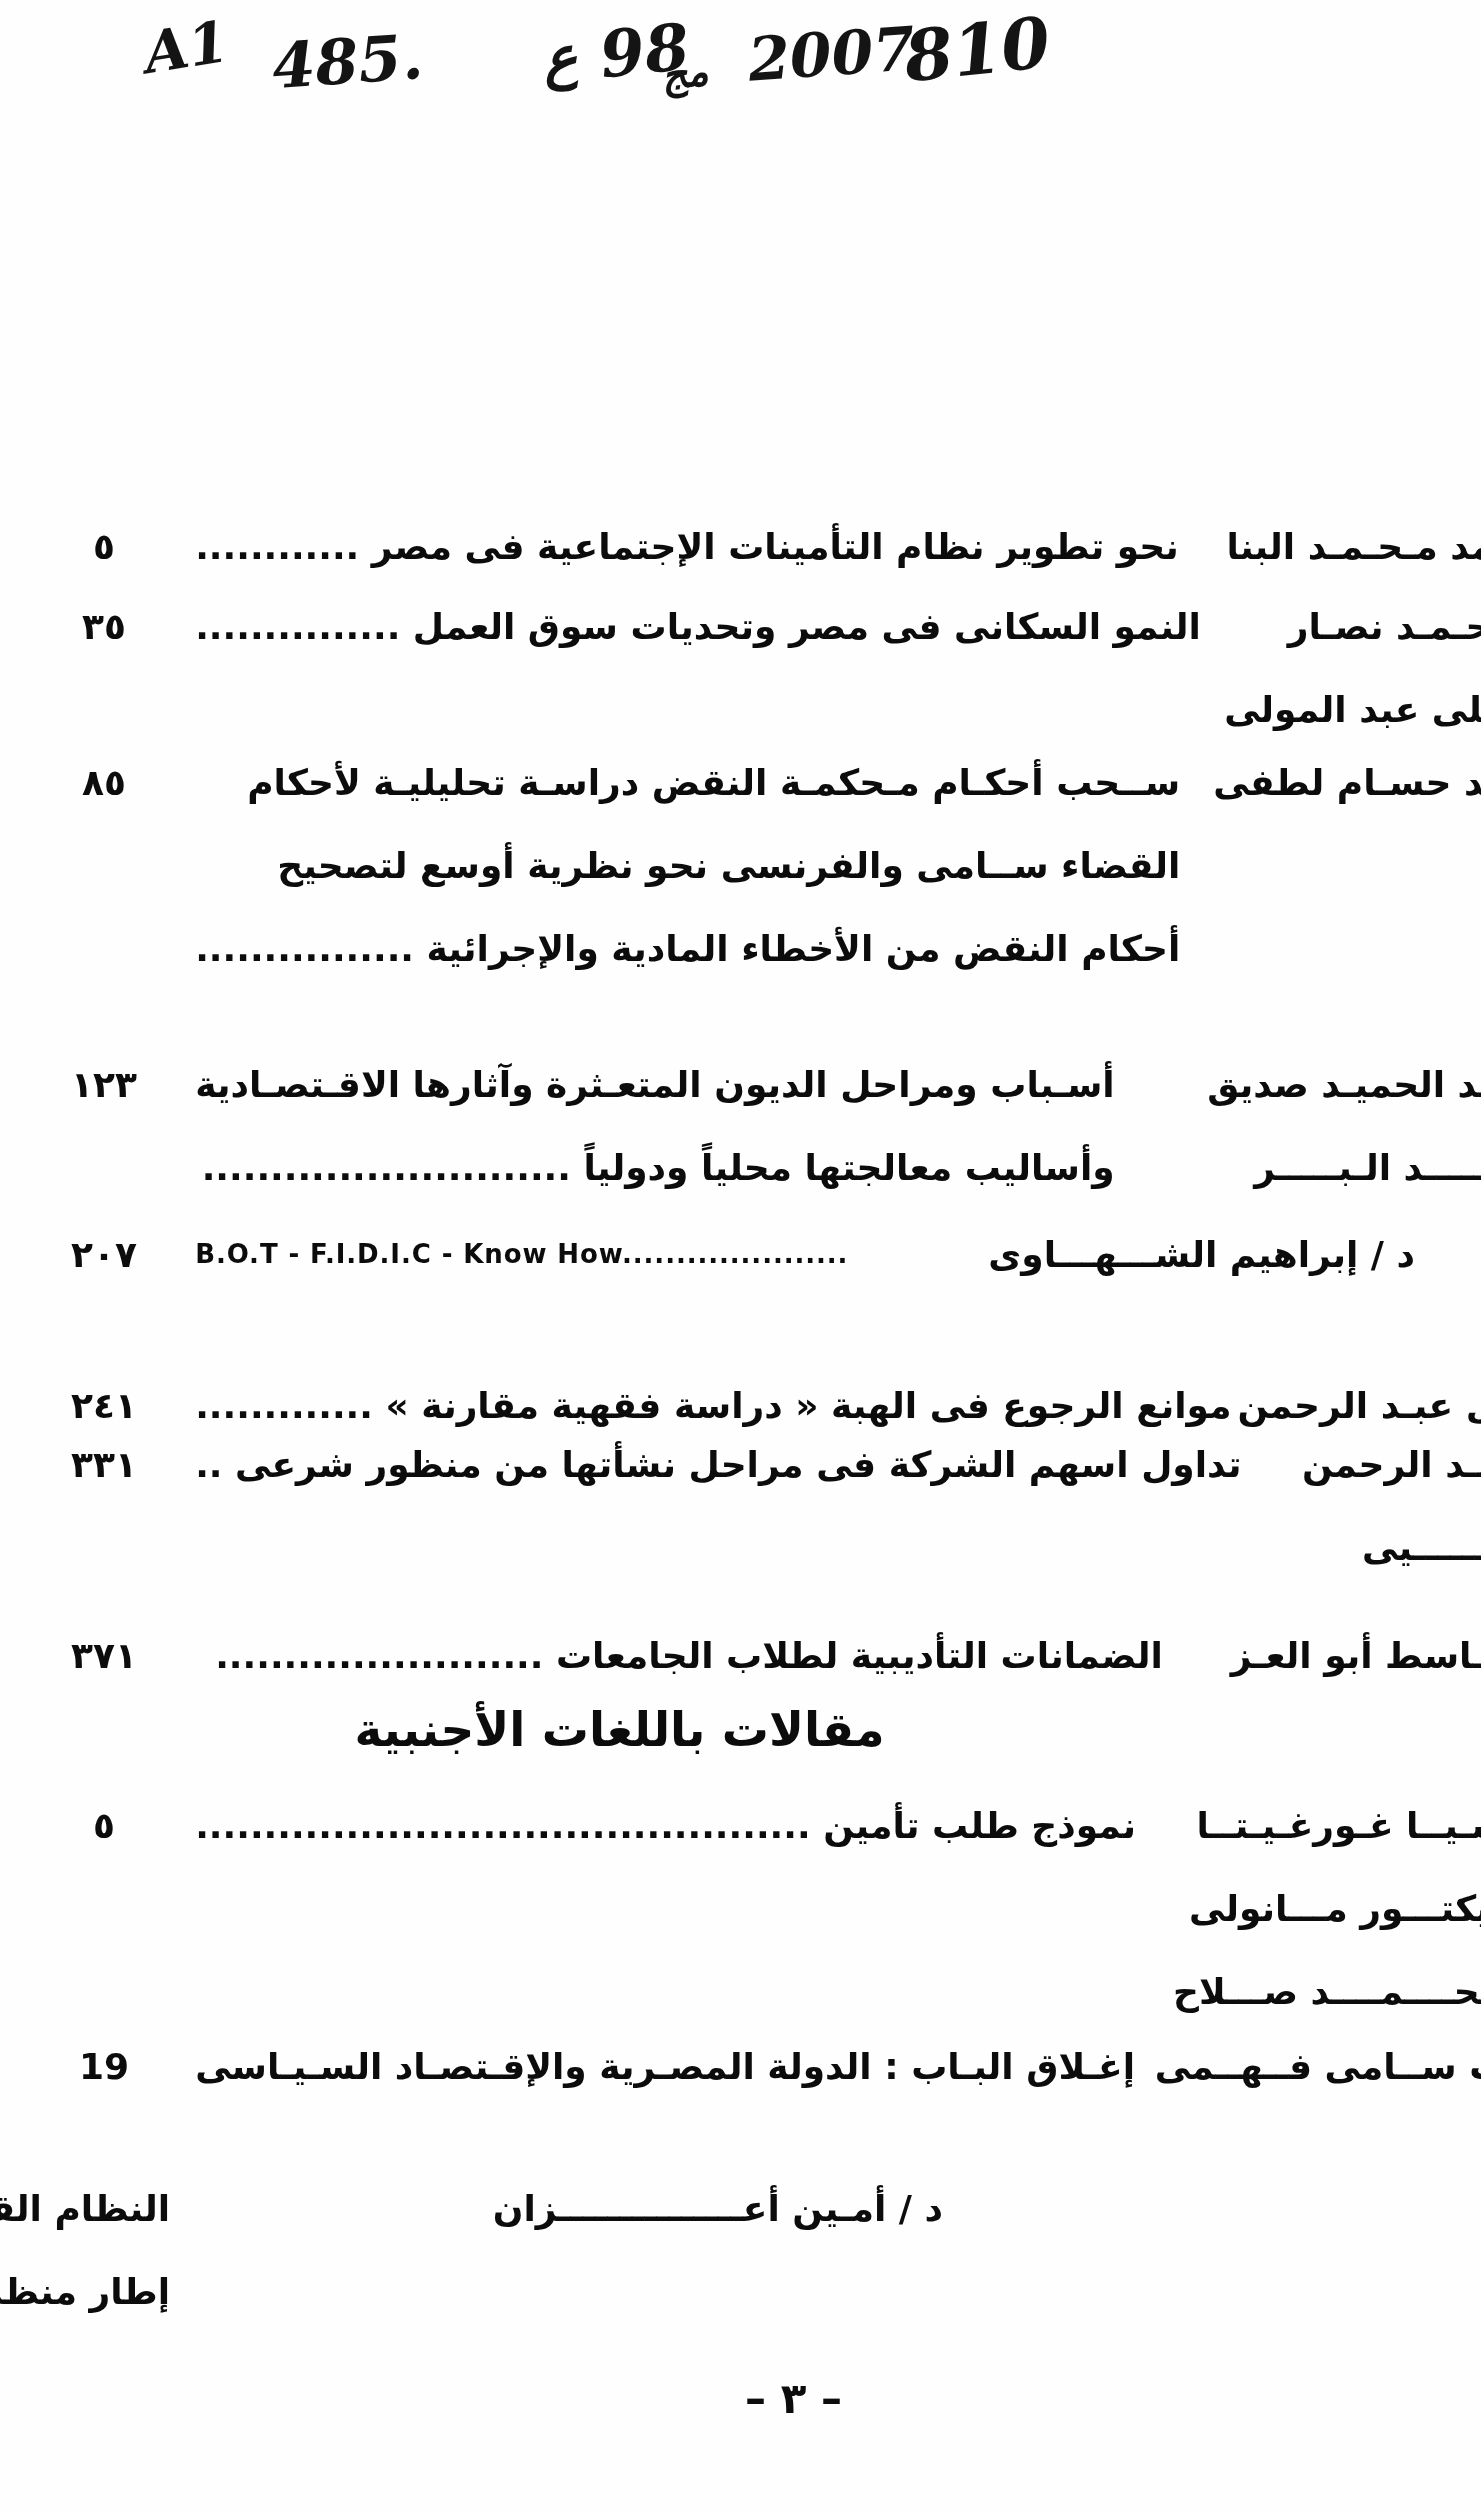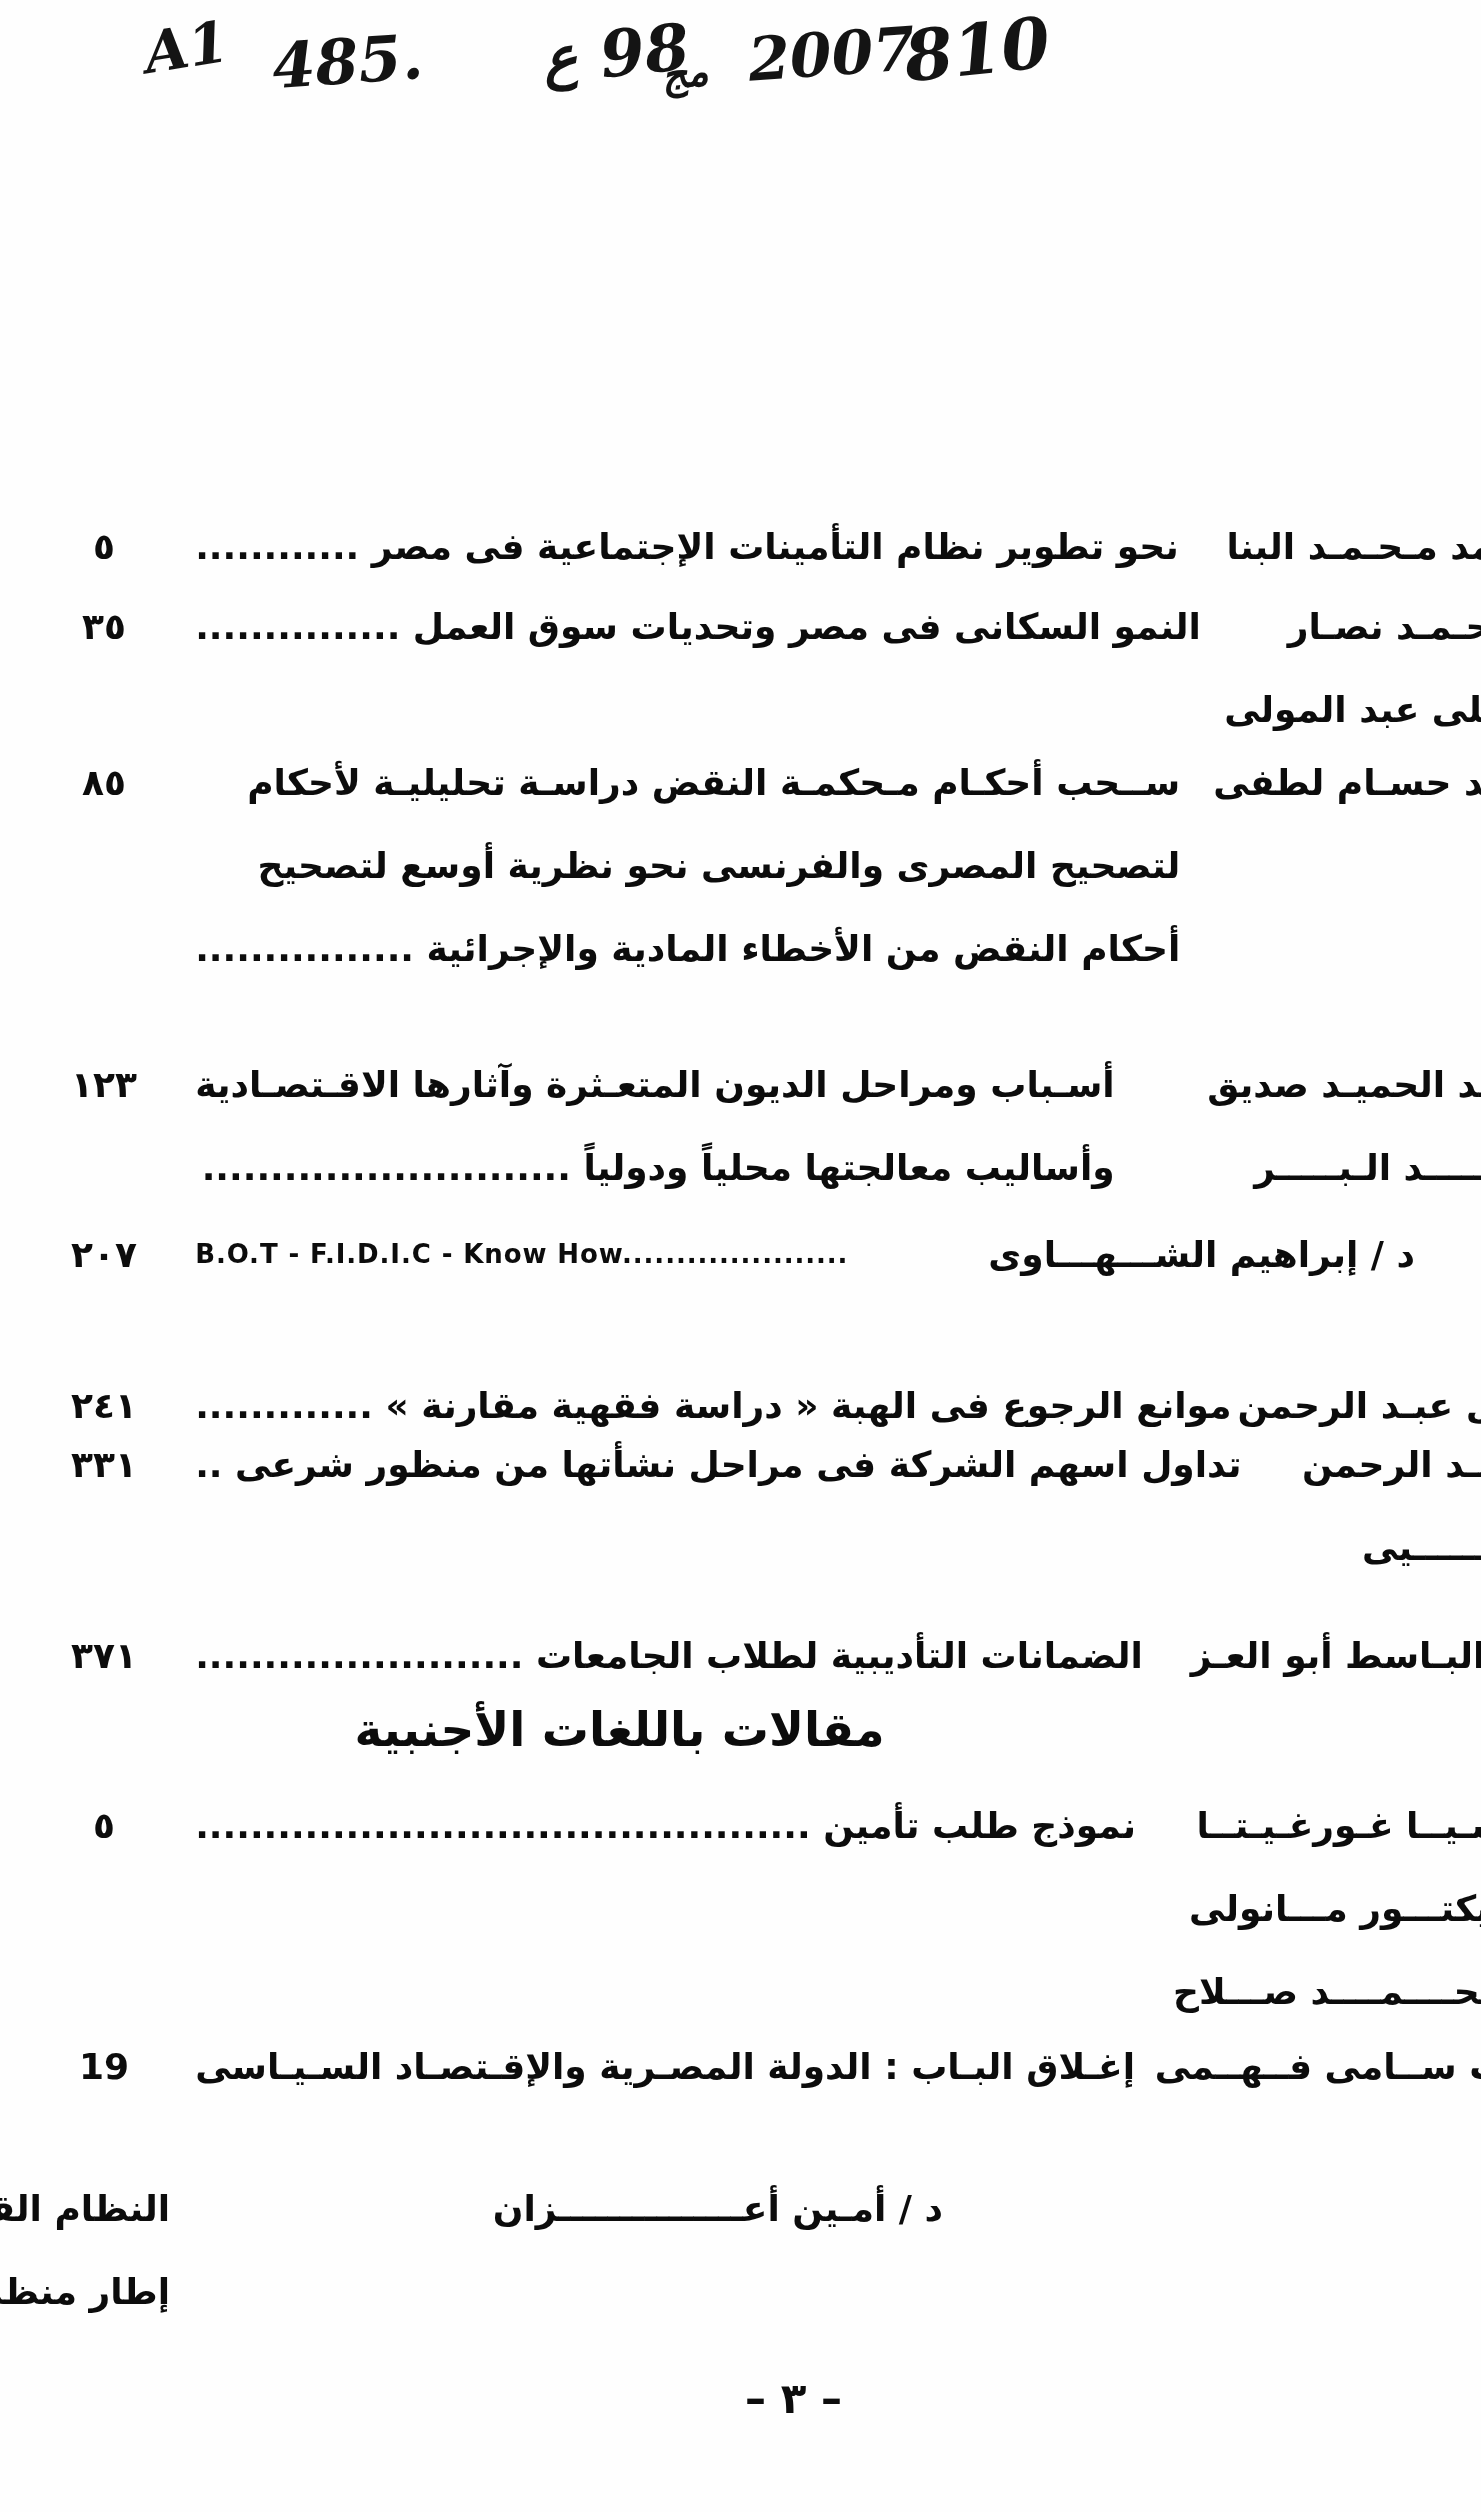--- a/index.html
+++ b/index.html
@@ -65,21 +65,21 @@
   .tline,.aline{white-space:nowrap;margin-left:12px;}
   .tline.latin{direction:ltr;text-align:left;font-size:26px;letter-spacing:0.9px;}
 
   .e1{top:505px;}
   .e2{top:585px;}
   .e3{top:741px;}
   .e4{top:1043px;}
   .e5{top:1213px;}
   .e6{top:1364px;}
   .e7{top:1423px;}
-  .e8{top:1614px;}
+  .e8{top:1614px;gap:20px;}
   .f1{top:1784px;}
   .f2{top:2025px;}
   .f3{top:2167px;}
 
   .footer{
     position:absolute;top:2374px;left:0;width:100%;
     text-align:center;direction:rtl;
     font-size:42px;font-weight:bold;
     transform:translateX(53px);
   }
@@ -116,21 +116,21 @@
     <div class="author-col">
       <div class="aline">أ.د / هبـه أحـمـد نصـار</div>
       <div class="aline">د / سميه على عبد المولى</div>
     </div>
   </div>
 
   <div class="entry e3">
     <div class="page-col"><span>٨٥</span></div>
     <div class="title-col">
       <div class="tline">ســحب أحكـام مـحكمـة النقض دراسـة تحليليـة لأحكام</div>
-      <div class="tline">لتصحيح المصرى والفرنسى نحو نظرية أوسع لتصحيح</div>
+      <div class="tline">القضاء ســامى والفرنسى نحو نظرية أوسع لتصحيح</div>
       <div class="tline">أحكام النقض من الأخطاء المادية والإجرائية ................</div>
     </div>
     <div class="author-col">
       <div class="aline">أ.د / مـحمد حسـام لطفى</div>
     </div>
   </div>
 
   <div class="entry e4">
     <div class="page-col"><span>١٢٣</span></div>
     <div class="title-col">

